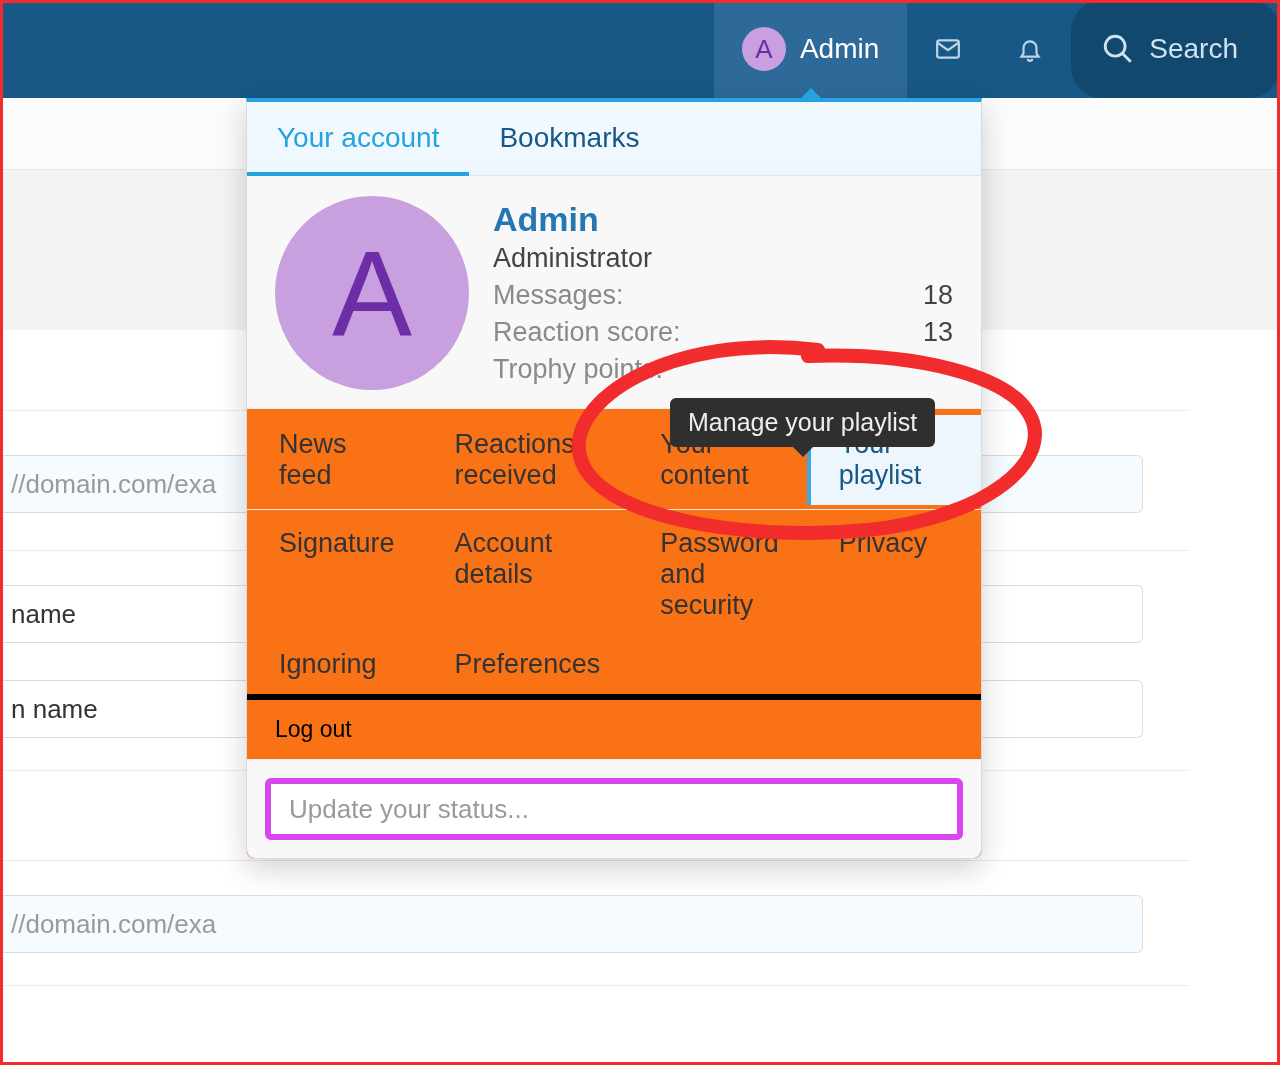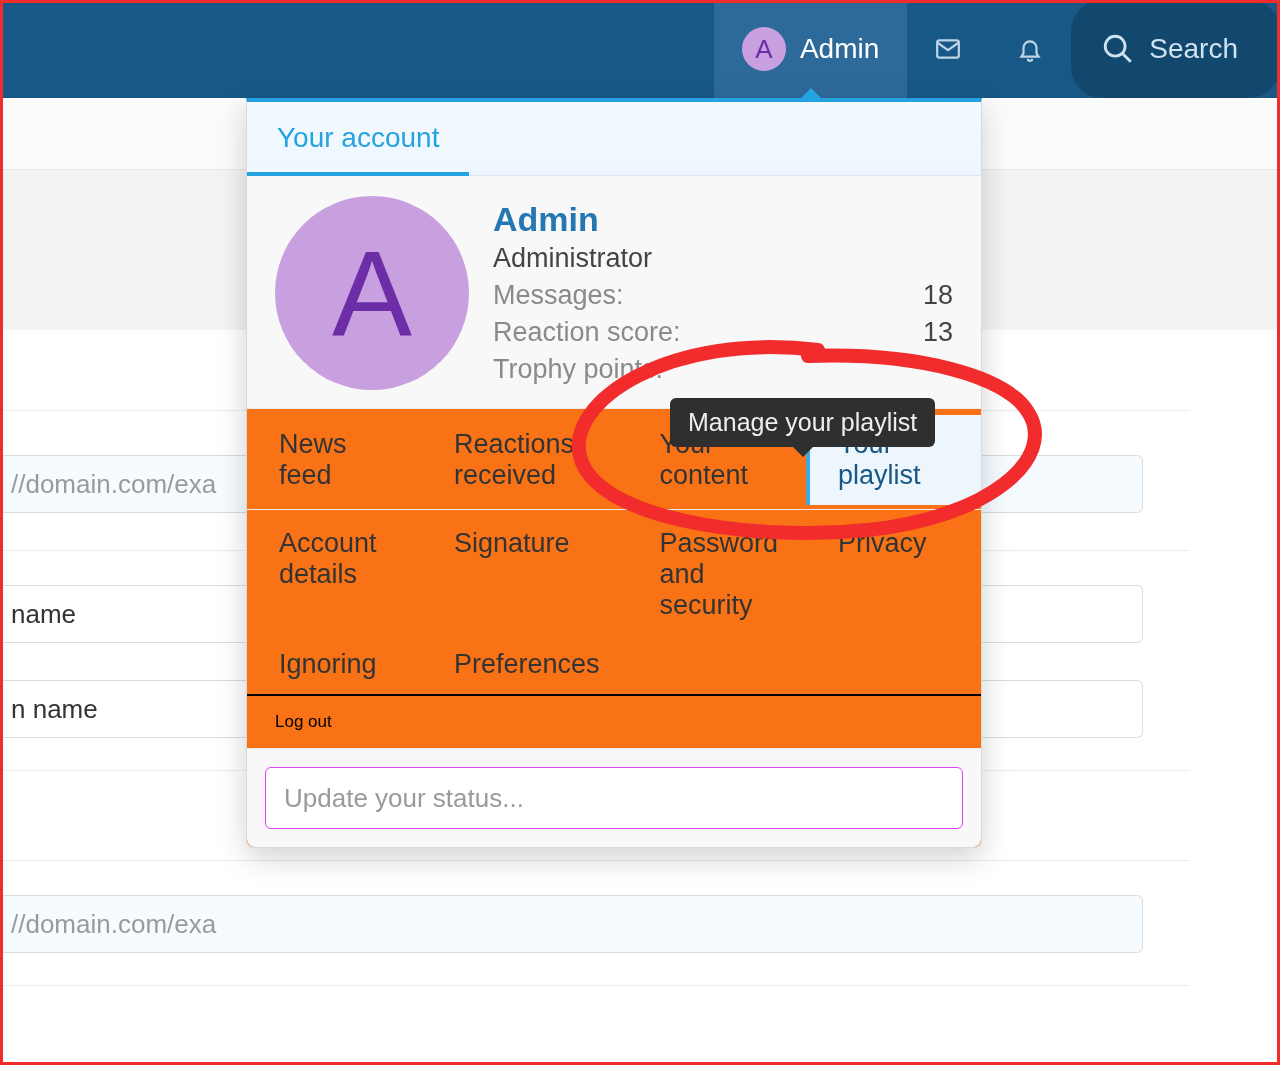--- a/index.html
+++ b/index.html
@@ -160,35 +160,35 @@
     padding: 14px 28px;
     cursor: pointer;
     border-left: 4px solid transparent;
   }
   .link-item.hovered {
     background: #edf6fd;
     border-left: 4px solid #3ea7de;
     color: #185886;
   }
   .dd-logout {
-    border-top: 2px solid #000000;
+    border-top: 6px solid #000000;
     padding: 16px 28px;
-    font-size: 17px;
+    font-size: 23px;
     cursor: pointer;
   }
   .dd-status {
     background: #f8f8f8;
     padding: 18px;
     border-top: 1px solid #ececec;
     border-radius: 0 0 8px 8px;
   }
   .status-input {
     width: 100%;
     height: 62px;
-    border: 1px solid #d946ef;
+    border: 6px solid #d946ef;
     border-radius: 6px;
     background: #fff;
     font-size: 26px;
     padding: 0 18px;
     color: #333;
   }
   .status-input::placeholder { color: #9a9a9a; }
 
   
   .tooltip {
@@ -263,20 +263,21 @@
 <div class="bg-input white" style="top:585px">name</div>
 <div class="bg-input white" style="top:680px">n name</div>
 <div class="bg-row" style="top:770px"></div>
 <div class="bg-row" style="top:860px"></div>
 <div class="bg-input" style="top:895px">//domain.com/exa</div>
 <div class="bg-row" style="top:985px"></div>
 
 <div class="dropdown">
   <div class="dd-tabs">
     <div class="dd-tab active">Your account</div>
+    <div class="dd-tab">Bookmarks</div>
   </div>
 
   <div class="dd-profile">
     <div class="big-avatar">A</div>
     <div class="profile-meta">
       <div class="profile-name">Admin</div>
       <div class="profile-role">Administrator</div>
       <div class="stat-row">
         <span>Messages:</span>
         <span class="val">18</span>
@@ -293,22 +294,22 @@
   </div>
 
   <div class="dd-links">
     <div class="link-item">News feed</div>
     <div class="link-item">Reactions received</div>
     <div class="link-item">Your content</div>
     <div class="link-item hovered">Your playlist</div>
 
     <div class="link-col-divider"></div>
 
+    <div class="link-item">Signature</div>
     <div class="link-item">Account details</div>
-    <div class="link-item">Signature</div>
     <div class="link-item">Password and security</div>
     <div class="link-item">Privacy</div>
     <div class="link-item">Ignoring</div>
     <div class="link-item">Preferences</div>
     <div></div>
   </div>
 
   <div class="dd-logout">Log out</div>
 
   <div class="dd-status">

